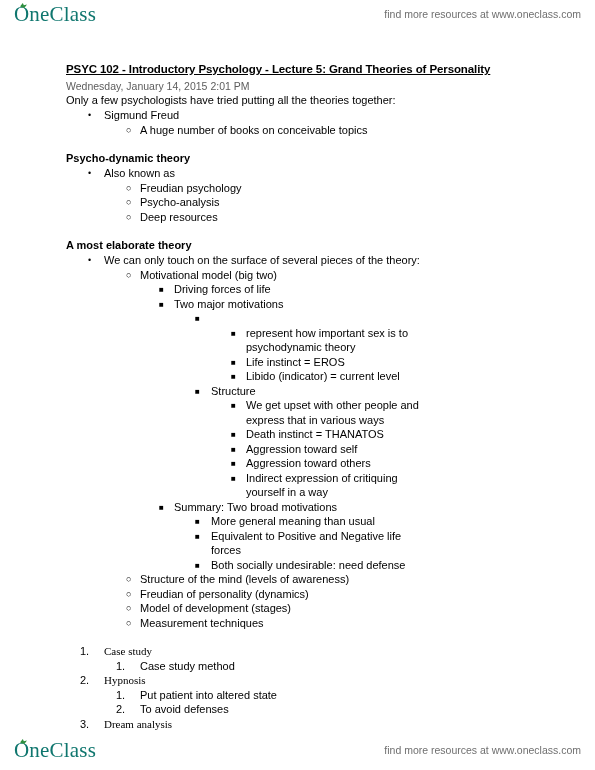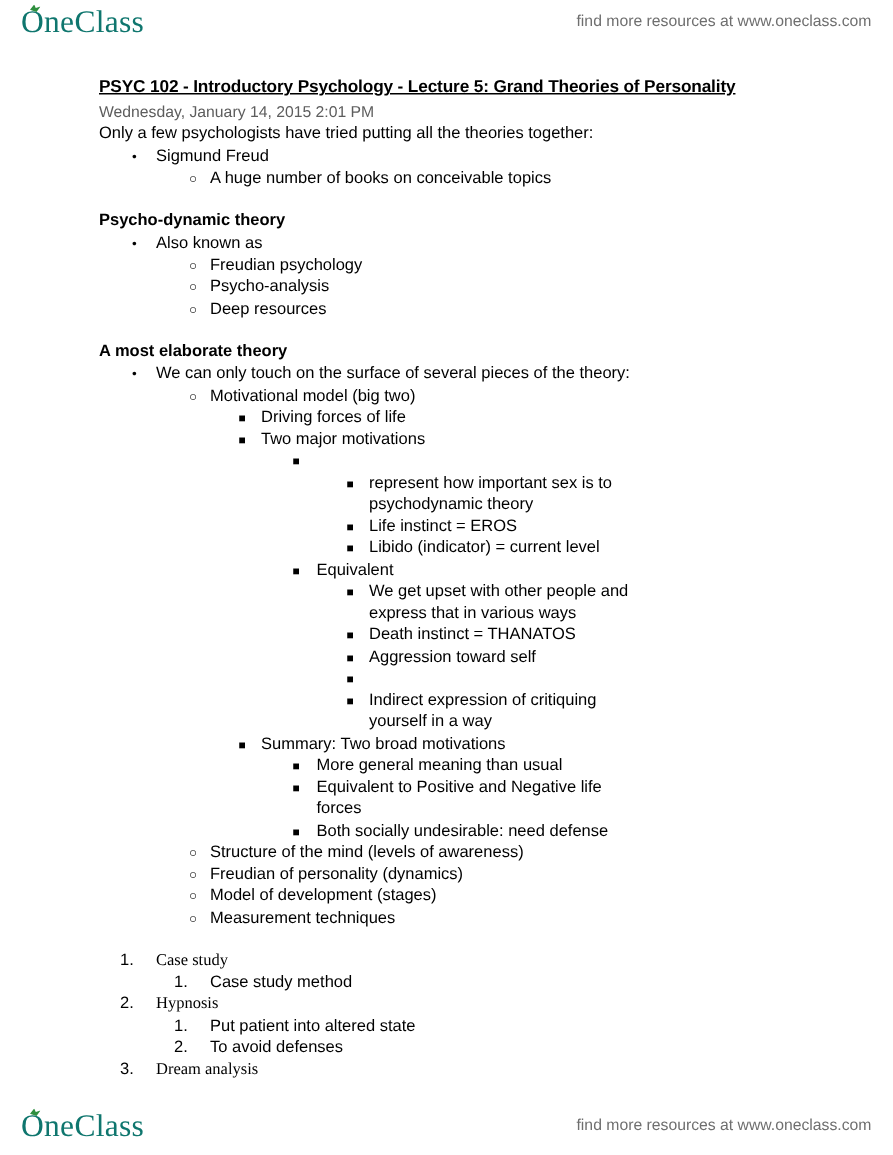--- a/index.html
+++ b/index.html
@@ -53,21 +53,21 @@
     top: 8px;
     font-size: 10.5px;
     color: #6f6f6f;
     white-space: nowrap;
   }
 
   
   .doc {
     position: absolute;
     left: 0;
-    top: 51px;
+    top: 62px;
     width: 499px;
   }
 
   .title {
     margin: 0 0 0 66px;
     font-size: 11.5px;
     font-weight: bold;
     text-decoration: underline;
     letter-spacing: -0.1px;
     line-height: 15px;
@@ -200,36 +200,37 @@
       <div class="row l5">
         <span class="marker sq">■</span>
         <span class="txt">Life instinct = EROS</span>
       </div>
       <div class="row l5">
         <span class="marker sq">■</span>
         <span class="txt">Libido (indicator) = current level</span>
       </div>
       <div class="row l4">
         <span class="marker sq">■</span>
-        <span class="txt">Equivalent</span>
+        <span class="txt">Structure</span>
       </div>
       <div class="row l5">
         <span class="marker sq">■</span>
         <span class="txt">We get upset with other people and express that in various ways</span>
       </div>
       <div class="row l5">
         <span class="marker sq">■</span>
         <span class="txt">Death instinct = THANATOS</span>
       </div>
       <div class="row l5">
         <span class="marker sq">■</span>
         <span class="txt">Aggression toward self</span>
       </div>
       <div class="row l5">
         <span class="marker sq">■</span>
+        <span class="txt">Aggression toward others</span>
       </div>
       <div class="row l5">
         <span class="marker sq">■</span>
         <span class="txt">Indirect expression of critiquing yourself in a way</span>
       </div>
       <div class="row l3">
         <span class="marker sq">■</span>
         <span class="txt">Summary: Two broad motivations</span>
       </div>
       <div class="row l4">

